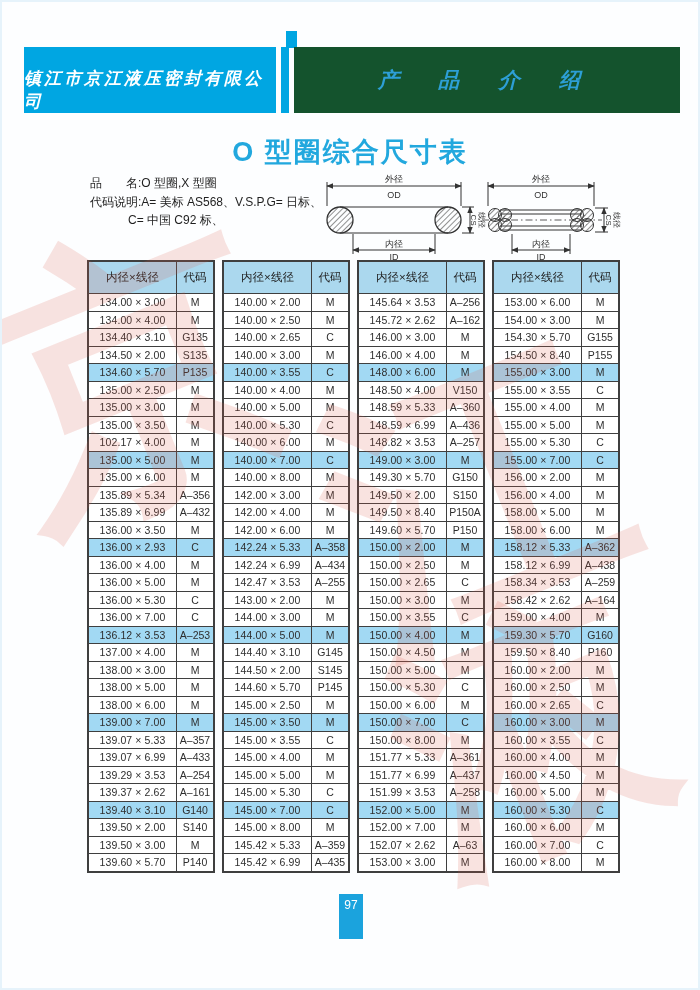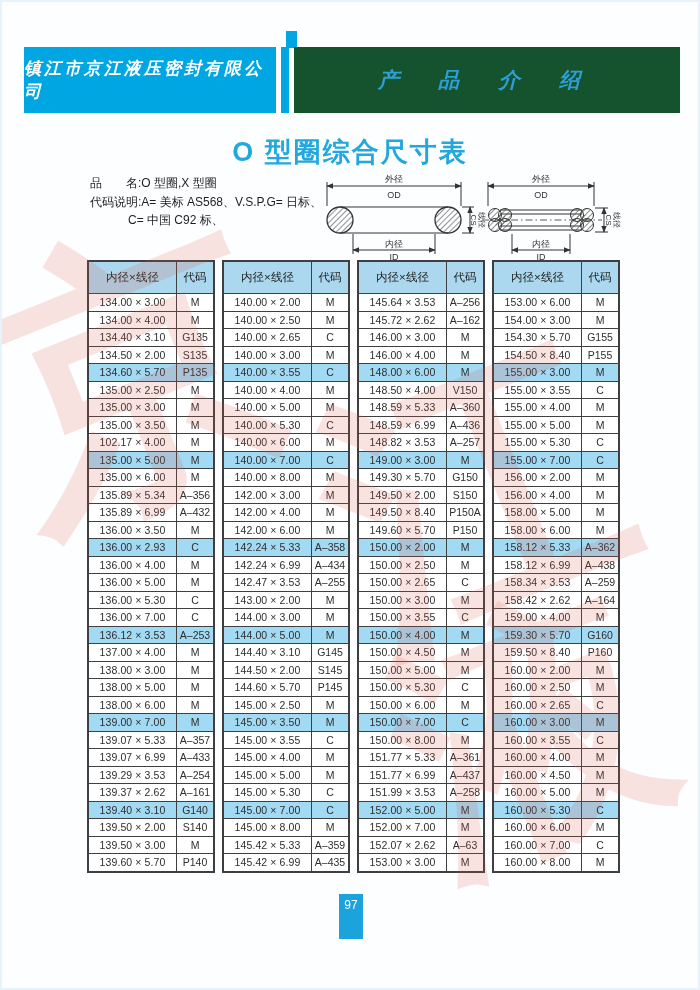--- a/index.html
+++ b/index.html
@@ -5,21 +5,21 @@
   html,body{margin:0;padding:0;}
   .page{
     position:relative; width:700px; height:990px; overflow:hidden;
     background:#fdfeff; border:2px solid #e6f3fb; box-sizing:border-box;
     font-family:"Liberation Sans", sans-serif; color:#2e2e2e;
   }
   
   .hdr-tick{position:absolute; left:284px; top:29px; width:11px; height:17px; background:#00a6e2;}
   .hdr-left{
     position:absolute; left:22px; top:45px; width:252px; height:66px; background:#00a6e2;
-    display:flex; align-items:center; justify-content:center;
+    display:flex; align-items:flex-end; justify-content:center;
   }
   .hdr-left span{
     color:#fff; font-size:17px; font-weight:bold; letter-spacing:3px;
     font-family:"DejaVu Serif", serif; font-style:italic;
   }
   .hdr-stripe{position:absolute; left:279px; top:45px; width:8px; height:66px; background:#00a6e2;}
   .hdr-right{
     position:absolute; left:292px; top:45px; width:386px; height:66px; background:#14532d;
     display:flex; align-items:center; justify-content:center;
   }

